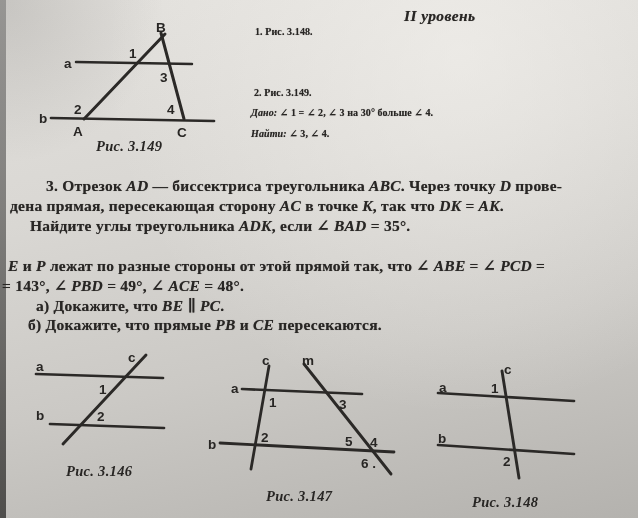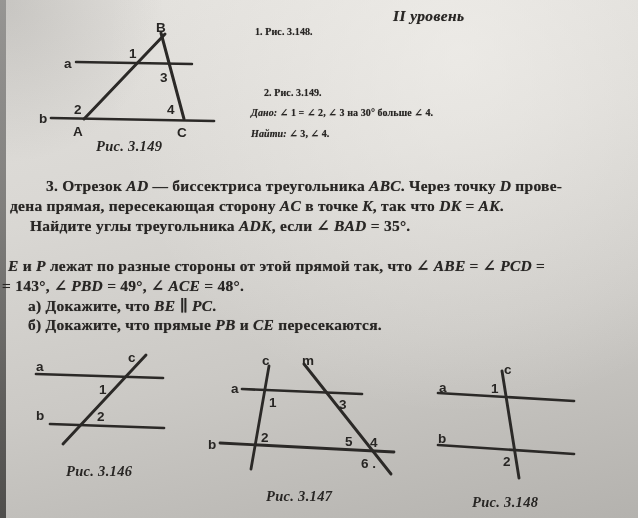--- a/index.html
+++ b/index.html
@@ -36,24 +36,24 @@
     font-family:"Liberation Serif","DejaVu Serif",serif;
     font-weight:700;font-style:italic;font-size:14.5px;fill:#282624;letter-spacing:.3px;
   }
 </style>
 </head>
 <body>
 
 <div class="photo">
   <div class="edge"></div>
 
-  <div class="txt hdr" style="left:393px;top:7px;">II уровень</div>
+  <div class="txt hdr" style="left:404px;top:7px;">II уровень</div>
 
   <div class="txt rline" style="left:255px;top:26px;"><span>1. Рис. 3.148.</span></div>
-  <div class="txt rline" style="left:254px;top:87px;margin-left:10px;"><span>2. Рис. 3.149.</span></div>
+  <div class="txt rline" style="left:254px;top:87px;"><span>2. Рис. 3.149.</span></div>
   <div class="txt rline" style="left:251px;top:107px;"><span class="it">Дано:</span><span> ∠ 1 = ∠ 2, ∠ 3 на 30° больше ∠ 4.</span></div>
   <div class="txt rline" style="left:251px;top:128px;"><span class="it">Найти:</span><span> ∠ 3, ∠ 4.</span></div>
 
   <svg style="left:30px;top:12px;" width="195" height="146" viewBox="30 12 195 146">
     <path class="fline" stroke-width="2.5" d="M76,62 L192,64"></path>
     <path class="fline" stroke-width="2.7" d="M51,118 L214,121"></path>
     <path class="fline" stroke-width="3" d="M84,119 L165,34"></path>
     <path class="fline" stroke-width="3" d="M161,33 L184,119"></path>
     <text class="flab" x="64" y="68">a</text>
     <text class="flab" x="39" y="123">b</text>
@@ -65,21 +65,21 @@
     <text class="flab" x="160" y="82">3</text>
     <text class="flab" x="167" y="114">4</text>
     <text class="fcap" x="96" y="151">Рис. 3.149</text>
   </svg>
 
   <div class="txt" style="left:33px;top:177px;margin-left:13px;"><span>3. Отрезок </span><span class="it">AD</span><span> — биссектриса треугольника </span><span class="it">ABC</span><span>. Через точку </span><span class="it">D</span><span> прове-</span></div>
   <div class="txt" style="left:10px;top:197px;"><span>дена прямая, пересекающая сторону </span><span class="it">AC</span><span> в точке </span><span class="it">K</span><span>, так что </span><span class="it">DK</span><span> = </span><span class="it">AK</span><span>.</span></div>
   <div class="txt" style="left:30px;top:216px;text-align:center;"><span>Найдите углы треугольника </span><span class="it">ADK</span><span>, если ∠ </span><span class="it">BAD</span><span> = 35°.</span></div>
   <div class="txt" style="left:8px;top:256px;"><span class="it">E</span><span> и </span><span class="it">P</span><span> лежат по разные стороны от этой прямой так, что ∠ </span><span class="it">ABE</span><span> = ∠ </span><span class="it">PCD</span><span> =</span></div>
   <div class="txt" style="left:2px;top:276px;"><span>= 143°, ∠ </span><span class="it">PBD</span><span> = 49°, ∠ </span><span class="it">ACE</span><span> = 48°.</span></div>
-  <div class="txt" style="left:28px;top:296px;text-align:right;"><span>а) Докажите, что </span><span class="it">BE</span><span> ∥ </span><span class="it">PC</span><span>.</span></div>
+  <div class="txt" style="left:36px;top:296px;text-align:right;"><span>а) Докажите, что </span><span class="it">BE</span><span> ∥ </span><span class="it">PC</span><span>.</span></div>
   <div class="txt" style="left:28px;top:316px;"><span>б) Докажите, что прямые </span><span class="it">PB</span><span> и </span><span class="it">CE</span><span> пересекаются.</span></div>
 
   <svg style="left:25px;top:345px;" width="150" height="137" viewBox="25 345 150 137">
     <path class="fline" stroke-width="2.7" d="M36,374 L163,378"></path>
     <path class="fline" stroke-width="2.7" d="M50,424 L164,428"></path>
     <path class="fline" stroke-width="2.9" d="M146,355 L63,444"></path>
     <text class="flab" x="36" y="371">a</text>
     <text class="flab" x="36" y="420">b</text>
     <text class="flab" x="128" y="362">c</text>
     <text class="flab" x="99" y="394">1</text>

